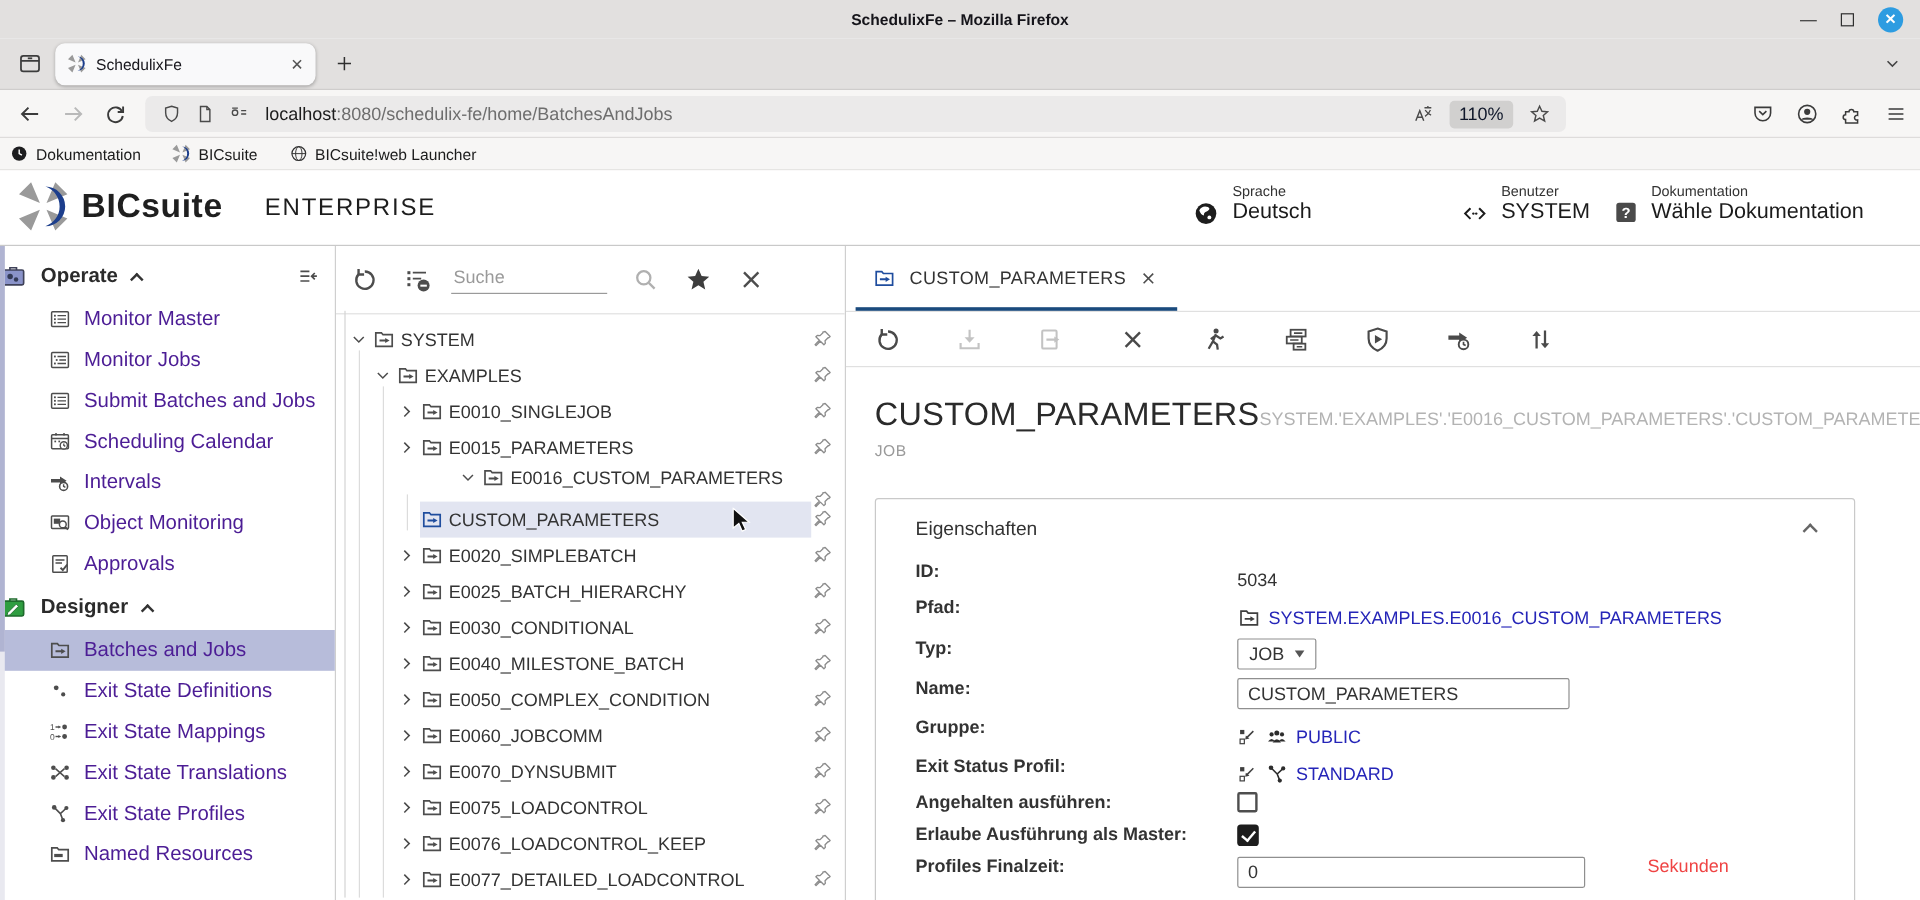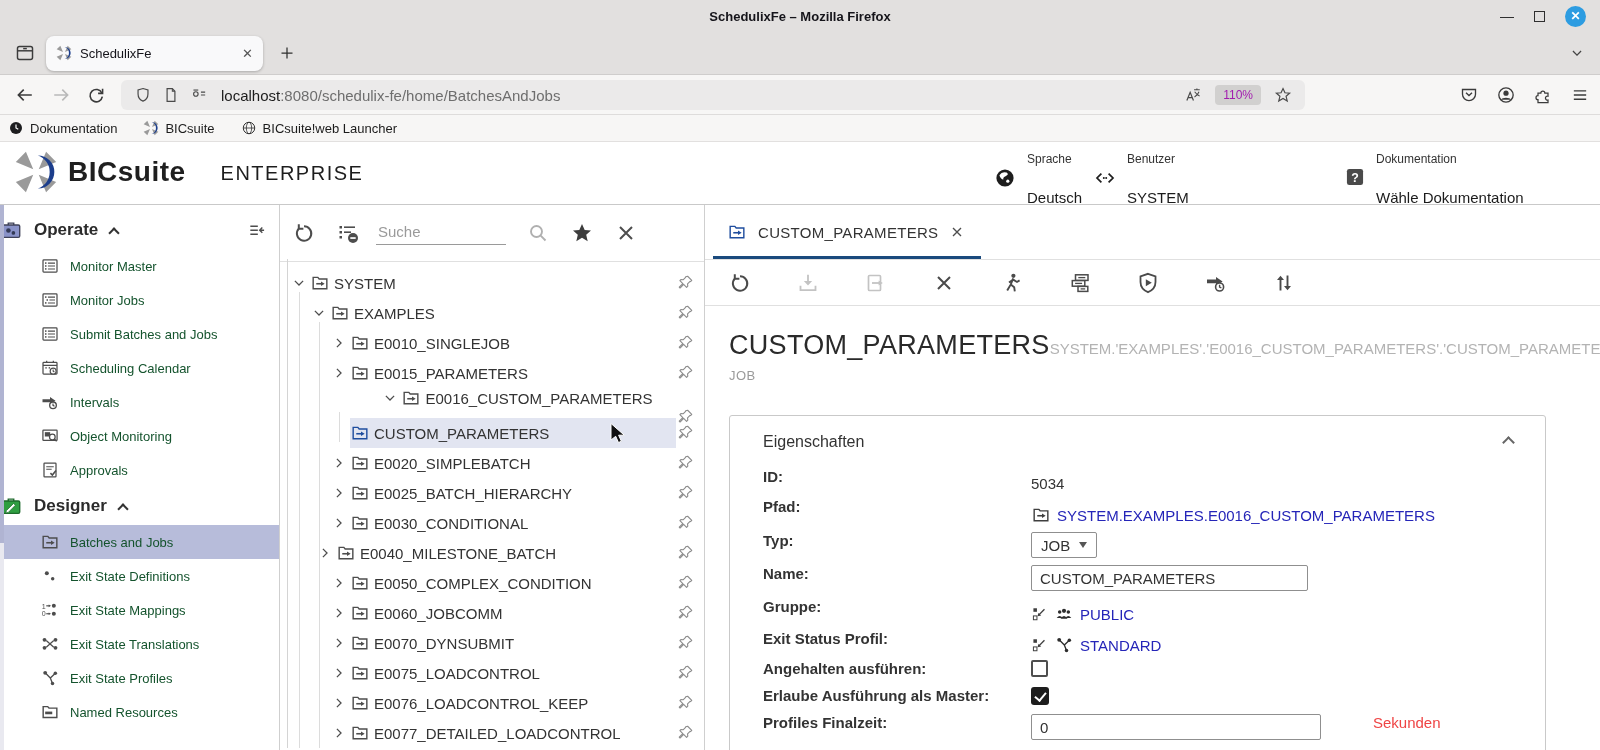--- a/index.html
+++ b/index.html
@@ -22,49 +22,49 @@
   .btab-x{color:#555;font-size:13px}
   .newtab{margin-left:14px;color:#2f2f2f}
   .alltabs{position:absolute;right:14px;color:#444}
   .navbar{height:40px;background:#f7f6f5;display:flex;align-items:center;border-bottom:1px solid #dedcdb;position:relative}
   .nav-ic{color:#3b3b3b;margin-left:14px}
   .nav-ic.dis{color:#b9b9b9}
   .urlfield{position:absolute;left:121px;top:5px;width:1184px;height:30px;background:#ebeaea;border-radius:6px;display:flex;align-items:center;padding:0 8px}
   .urlfield .uic{color:#4a4a4a;margin:0 5px}
   .urltext{font-size:15px;margin-left:8px;flex:1;white-space:nowrap;overflow:hidden}
   .urlhost{color:#1c1c1c}.urlrest{color:#6e6e6e}
-  .zoombadge{background:#d1d0cf;border-radius:4px;font-size:12px;color:#a21caf;padding:3px 8px;margin:12px 8px}
+  .zoombadge{background:#d1d0cf;border-radius:4px;font-size:15px;color:#0f172a;padding:3px 8px;margin:12px 8px}
   .nav-right{position:absolute;right:10px;display:flex;align-items:center;gap:17px;color:#3b3b3b}
   .bookmarksbar{height:27px;background:#f7f6f5;display:flex;align-items:center;border-bottom:1px solid #e2e0df;padding-left:8px}
   .bm{display:flex;align-items:center;gap:6px;margin-right:26px}
   .bm-label{font-size:13px;color:#1c1c1c;white-space:nowrap}
 
   
   .appheader{height:63px;background:#fff;border-bottom:1px solid #c9c9c9;position:relative}
   .brandwrap{position:absolute;left:14px;top:8px;display:flex;align-items:center}
   .brand{font-size:28px;font-weight:700;color:#1f1f1f;margin-left:10px;letter-spacing:.5px}
   .edition{font-size:20px;color:#1d1d1d;letter-spacing:1.5px;margin-left:35px;margin-top:3px}
   .hctl{position:absolute;top:10px;display:flex;gap:10px}
   .hctl .hic{color:#1d1d1d;margin-top:14px}
   .hctl-label{font-size:12px;color:#333}
-  .hctl-value{font-size:15px;color:#1b1b1b;margin-top:23px;white-space:nowrap}
+  .hctl-value{font-size:18px;color:#1b1b1b;margin-top:0;white-space:nowrap}
 
   
   .main{height:545px;display:flex;position:relative}
 
   
   .sidebar{width:280px;border-right:1px solid #cfcfcf;position:relative;padding-top:6px;background:#fff;flex:none}
   .side-scroll{position:absolute;left:0;top:0;width:4px;height:100%;background:#e9e9f0}
   .side-scroll-thumb{width:4px;height:62%;background:#b0b4d2}
   .side-section{height:38px;display:flex;align-items:center;}
   .sec-label{font-size:17px;font-weight:700;color:#2b2b2b;margin-left:12px;white-space:nowrap}
   .sec-caret{width:8px;height:8px;border-left:2.2px solid #333;border-top:2.2px solid #333;transform:rotate(45deg);margin-left:12px;margin-top:5px}
   .side-item{height:34px;display:flex;align-items:center;padding-left:40px}
   .side-item.selected{background:var(--sidebar-selected)}
-  .item-label{font-size:13px;color:#14532d;margin-left:10px;white-space:nowrap}
+  .item-label{font-size:17px;color:#4c1d95;margin-left:10px;white-space:nowrap}
   .side-item svg{color:#4d4d4d}
   .collapse-btn{position:absolute;right:12px;top:16px;color:#4d4d4d}
 
   
   .treepanel{width:425px;border-right:1px solid #cfcfcf;position:relative;background:#fff;flex:none;overflow:hidden}
   .tree-toolbar{height:57px;border-bottom:1px solid #e0e0e0;display:flex;align-items:center}
   .ticon{color:#4d4d4d;margin-left:20px}
   .ticon:first-child{margin-left:12px}
   .ticon.gray{color:#b0b0b0}.ticon.dark{color:#3d3d3d}
   .suche{border:none;outline:none;border-bottom:1.5px solid #9a9a9a;width:130px;margin-left:16px;font-size:15px;font-family:inherit;color:#333;background:transparent;padding:2px 2px 4px}
@@ -511,21 +511,21 @@
     <span class="hic">
         <svg class="ic24">
           <use href="#i-globe"></use>
         </svg>
       </span>
     <span>
         <div class="hctl-label">Sprache</div>
         <div class="hctl-value">Deutsch</div>
       </span>
   </div>
-  <div class="hctl" style="left:1093px">
+  <div class="hctl" style="left:1217px">
     <span class="hic">
         <svg class="ic24">
           <use href="#i-code"></use>
         </svg>
       </span>
     <span>
         <div class="hctl-label">Benutzer</div>
         <div class="hctl-value">SYSTEM</div>
       </span>
   </div>
@@ -823,21 +823,21 @@
         <svg class="node-icon ic20">
               <use href="#i-folder-arrow"></use>
             </svg>
         <span class="tree-label">E0030_CONDITIONAL</span>
       </div>
       <svg class="pin ic18">
             <use href="#i-pin"></use>
           </svg>
     </div>
 
-    <div class="tree-row" style="padding-left: 36px;">
+    <div class="tree-row" style="padding-left: 50px;">
       <div class="row-body">
         <svg class="chev ic18">
               <use href="#i-chev-right"></use>
             </svg>
         <svg class="node-icon ic20">
               <use href="#i-folder-arrow"></use>
             </svg>
         <span class="tree-label">E0040_MILESTONE_BATCH</span>
       </div>
       <svg class="pin ic18">

